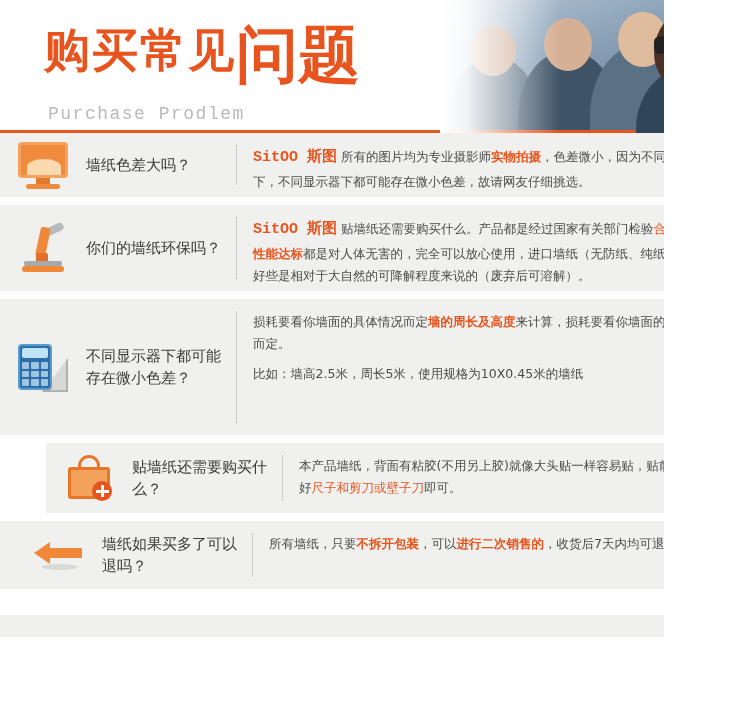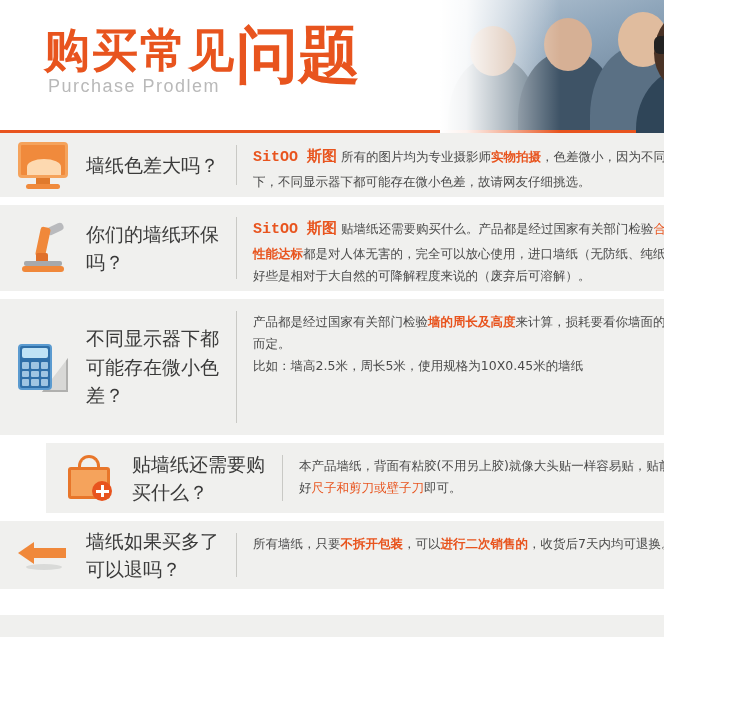--- a/index.html
+++ b/index.html
@@ -75,25 +75,25 @@
     z-index: 8;
   }
   .title-cn .big {
     font-size: 62px;
     color: #e8541e;
     letter-spacing: 0;
     vertical-align: -10px;
   }
   .title-en {
     position: absolute;
-    left: 48px; top: 76px;
+    left: 48px; top: 104px;
     font-size: 18px;
     color: #b9b9b9;
     letter-spacing: 1.5px;
-    font-family: Liberation Sans, sans-serif;
+    font-family: Liberation Mono, monospace;
     z-index: 8;
   }
   .header-rule {
     position: absolute;
     left: 0; bottom: 0;
     width: 740px; height: 3px;
     background: #e8541e;
   }
 
   
@@ -111,21 +111,21 @@
     flex: 0 0 86px;
     display: flex;
     align-items: center;
     justify-content: center;
   }
   .q-cell {
     width: 150px;
     flex: 0 0 150px;
     display: flex;
     align-items: center;
-    font-size: 19px;
+    font-size: 15px;
     color: #3a3a3a;
     line-height: 1.5;
     padding-right: 10px;
     font-family: "DejaVu Sans", sans-serif;
   }
   .divider {
     width: 1px;
     background: #c9c9c5;
     margin: 12px 0;
     flex: 0 0 1px;
@@ -274,41 +274,41 @@
               <i></i>
               <i></i>
               <i></i>
               <i></i>
             </div>
         </div>
       </div>
       <div class="q-cell">不同显示器下都可能存在微小色差？</div>
       <div class="divider"></div>
       <div class="a-cell">
-        <p><span>产品都是经过国家有关部门检验</span><span class="hl-b">墙的周长及高度</span><span>来计算，损耗要看你墙面的具体情况而定。</span></p>
-        <p style="">比如：墙高2.5米，周长5米，使用规格为10X0.45米的墙纸</p>
+        <p><span>损耗要看你墙面的具体情况而定</span><span class="hl-b">墙的周长及高度</span><span>来计算，损耗要看你墙面的具体情况而定。</span></p>
+        <p style="margin-top:8px;">比如：墙高2.5米，周长5米，使用规格为10X0.45米的墙纸</p>
       </div>
     </div>
 
     <div class="faq-row" style="height:70px;margin-left:46px;">
       <div class="icon-cell">
         <div class="ico ico-bag">
           <div class="handle"></div>
             <div class="bag"></div>
             <div class="plus"></div>
         </div>
       </div>
       <div class="q-cell">贴墙纸还需要购买什么？</div>
       <div class="divider"></div>
       <div class="a-cell">
         <p><span>本产品墙纸，背面有粘胶(不用另上胶)就像大头贴一样容易贴，贴前只需准备好</span><span class="hl">尺子和剪刀或壁子刀</span><span>即可。</span></p>
       </div>
     </div>
 
-    <div class="faq-row" style="height:68px;">
+    <div class="faq-row" style="height:68px;padding-left:16px;">
       <div class="icon-cell">
         <div class="ico ico-arrow">
           <div class="ar">
               <div class="head"></div>
               <div class="shaft"></div>
             </div>
           <div class="shadow"></div>
         </div>
       </div>
       <div class="q-cell">墙纸如果买多了可以退吗？</div>

